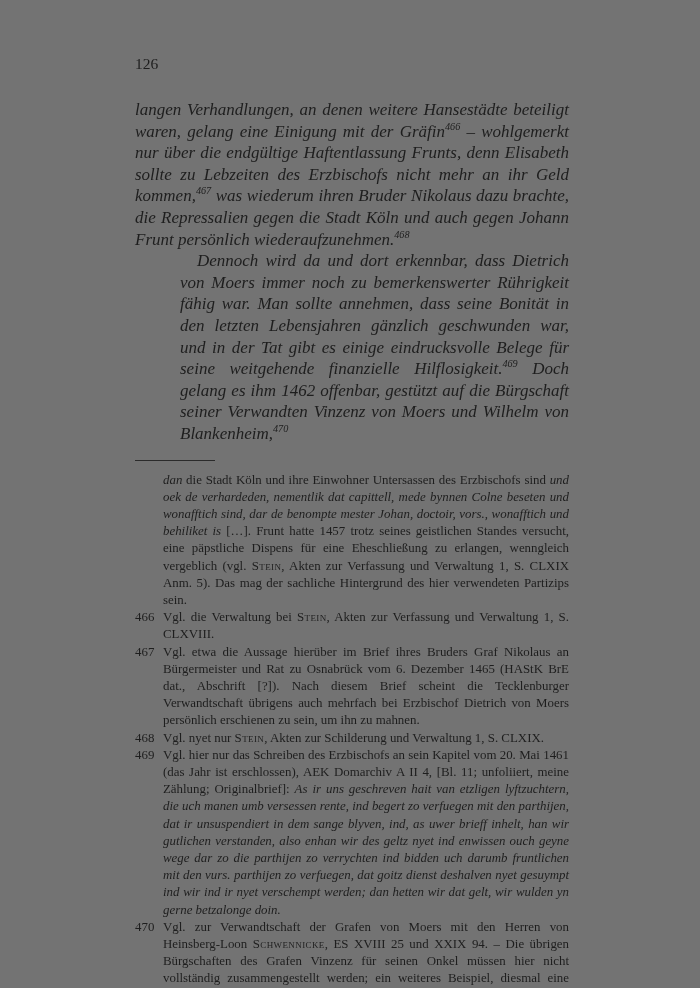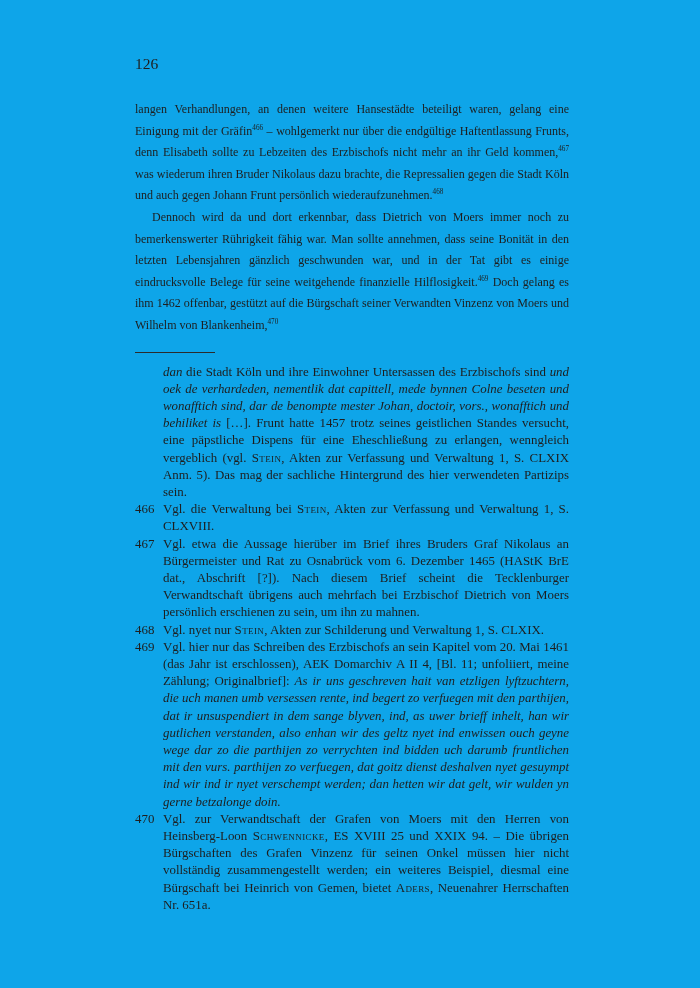--- a/index.html
+++ b/index.html
@@ -1,28 +1,28 @@
 <!DOCTYPE html>
 <html lang="de"><head>
 <meta charset="utf-8">
 <style>
   html,body{margin:0;padding:0;background:#ffffff;}
   .page{
-    width:700px;height:988px;background:#0ea5e9;box-sizing:border-box;
+    width:700px;height:988px;background:#737373;box-sizing:border-box;
     padding:55px 131px 0 135px;color:#1e1e1e;
     font-family:"Liberation Serif","DejaVu Serif",serif;
     overflow:hidden;
   }
   .running-header{position:relative;height:21px;margin-bottom:23px;font-size:15.5px;}
   .pagenum{position:absolute;left:0;top:0;}
   .runhead{display:block;text-align:center;}
   .body-text p{
-    margin:0;font-size:12px;line-height:21.6px;text-align:justify;
+    margin:0;font-size:17px;line-height:21.6px;text-align:justify;font-style:italic;
   }
-  .body-text p.indent{text-indent:17px;}
+  .body-text p.indent{text-indent:17px;margin-left:45px;}
   .fn-divider{
     width:80px;height:0;border-top:1px solid #2b2b2b;
     margin:15px 0 11px 0;
   }
   .footnotes{font-size:12.9px;line-height:17.2px;text-align:justify;}
   .fn{position:relative;padding-left:28px;}
   .fn-num{position:absolute;left:0;top:0;}
   .s-i{font-style:italic;}
   .s-sc{font-variant:small-caps;letter-spacing:0.03em;}
   .s-sup{vertical-align:super;font-size:0.6em;line-height:0;}

